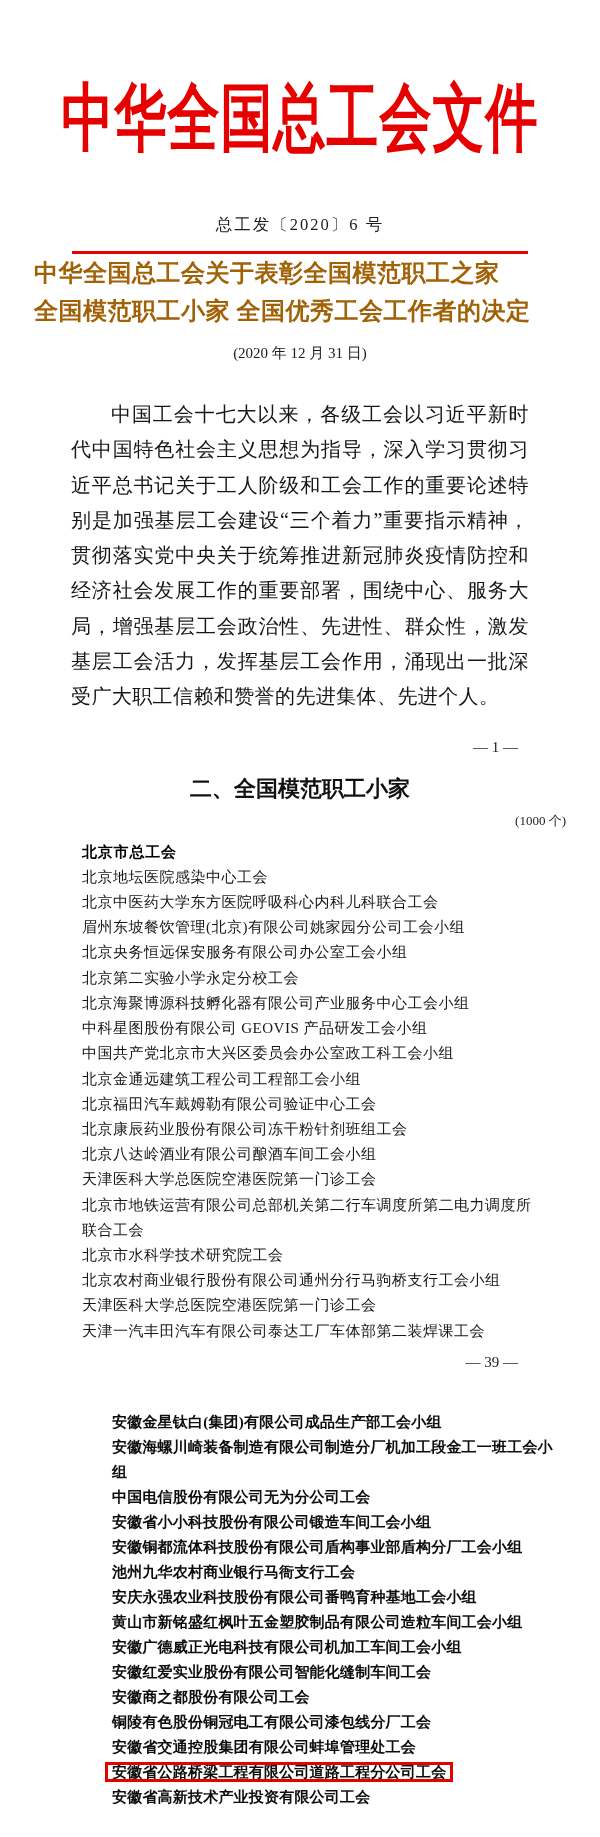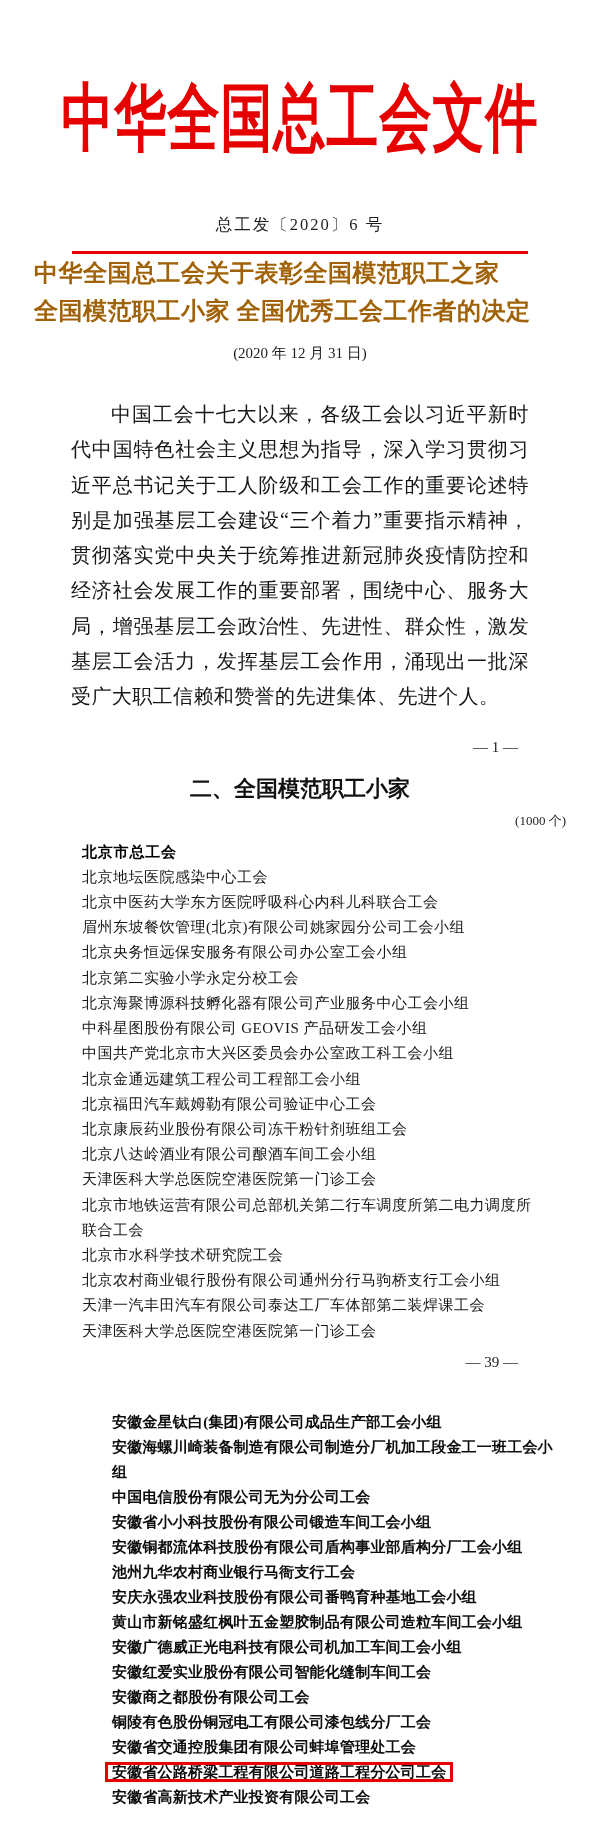--- a/index.html
+++ b/index.html
@@ -98,22 +98,22 @@
     <li>中科星图股份有限公司 GEOVIS 产品研发工会小组</li>
     <li>中国共产党北京市大兴区委员会办公室政工科工会小组</li>
     <li>北京金通远建筑工程公司工程部工会小组</li>
     <li>北京福田汽车戴姆勒有限公司验证中心工会</li>
     <li>北京康辰药业股份有限公司冻干粉针剂班组工会</li>
     <li>北京八达岭酒业有限公司酿酒车间工会小组</li>
     <li>天津医科大学总医院空港医院第一门诊工会</li>
     <li>北京市地铁运营有限公司总部机关第二行车调度所第二电力调度所联合工会</li>
     <li>北京市水科学技术研究院工会</li>
     <li>北京农村商业银行股份有限公司通州分行马驹桥支行工会小组</li>
+    <li>天津医科大学总医院空港医院第一门诊工会</li>
     <li>天津一汽丰田汽车有限公司泰达工厂车体部第二装焊课工会</li>
-    <li>天津医科大学总医院空港医院第一门诊工会</li>
   </ul>
 
   <div class="page-num second">— 39 —</div>
 
   <ul class="union-list list2">
     <li>安徽金星钛白(集团)有限公司成品生产部工会小组</li>
     <li>安徽海螺川崎装备制造有限公司制造分厂机加工段金工一班工会小组</li>
     <li>中国电信股份有限公司无为分公司工会</li>
     <li>安徽省小小科技股份有限公司锻造车间工会小组</li>
     <li>安徽铜都流体科技股份有限公司盾构事业部盾构分厂工会小组</li>

